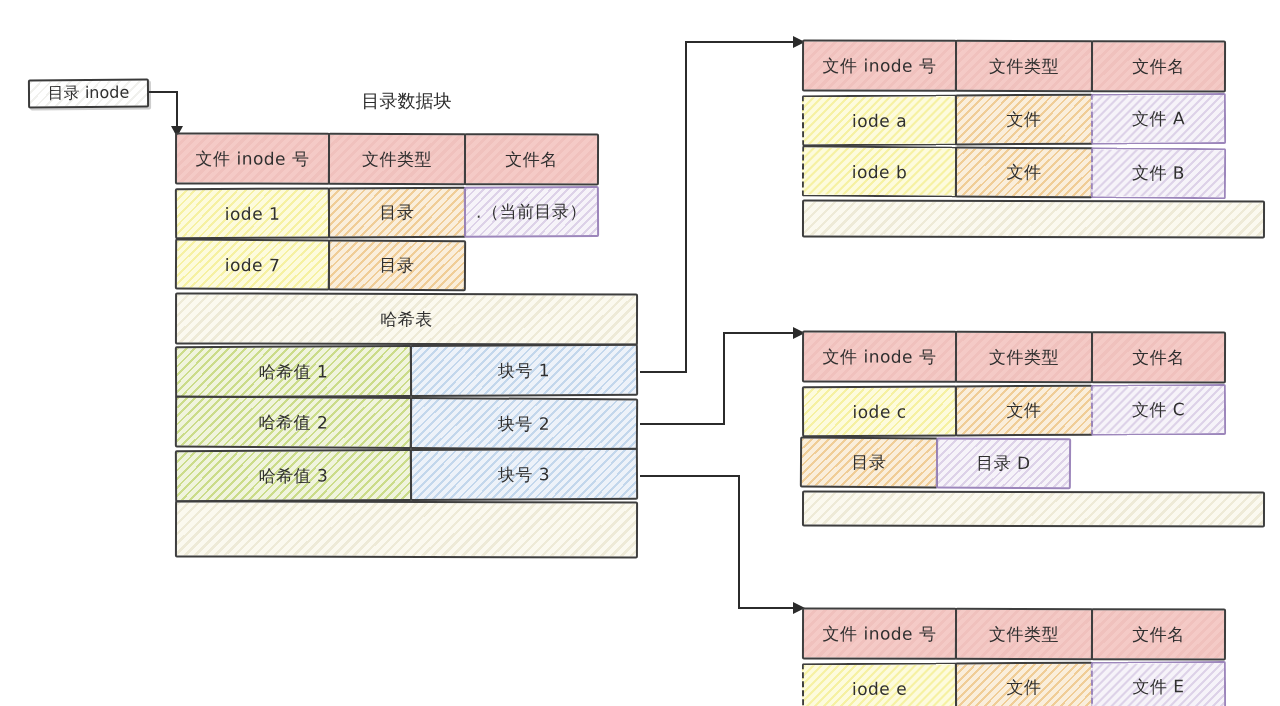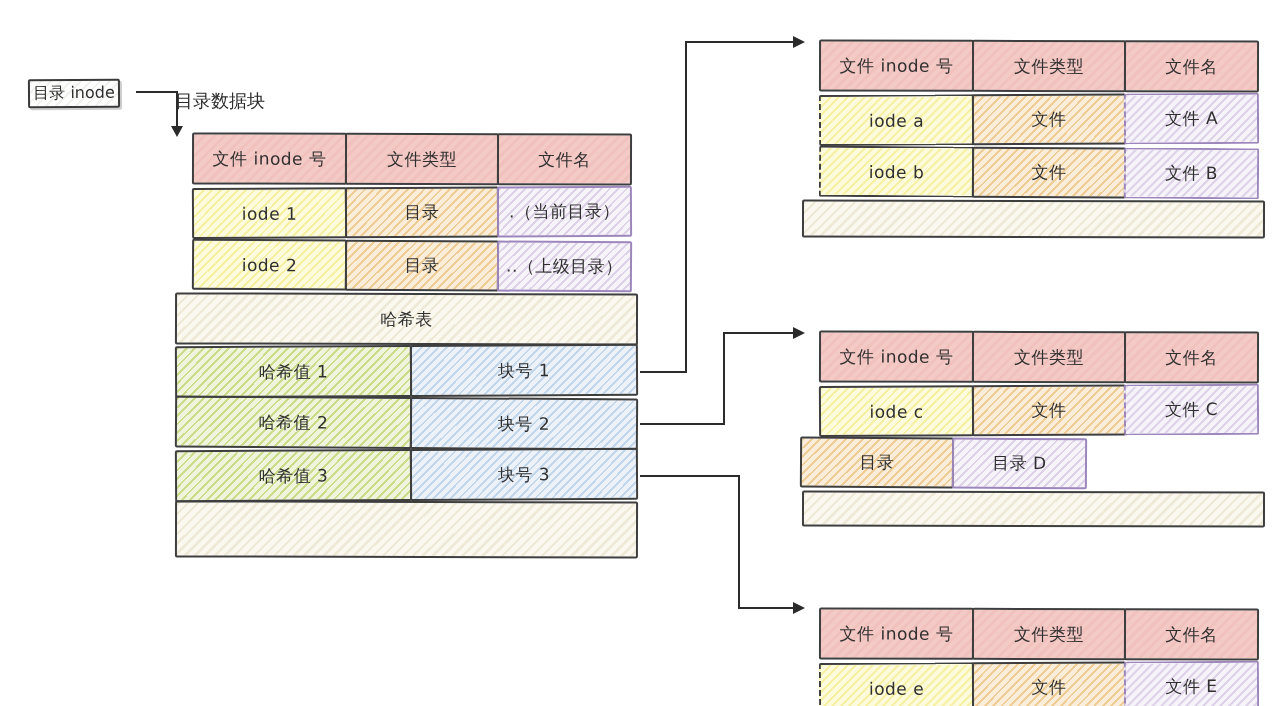--- a/index.html
+++ b/index.html
@@ -8,41 +8,41 @@
     font-family:"DejaVu Sans","Liberation Sans",sans-serif;color:#2f2f2f;
   }
   svg.wires{position:absolute;left:0;top:0;z-index:1;}
   .tbl{position:absolute;width:463px;z-index:2;}
   .row{position:absolute;left:0;display:flex;width:463px;}
   .cell{
     box-sizing:border-box;border:2px solid #3e3e3e;border-radius:2px;
     display:flex;align-items:center;justify-content:center;
     font-size:17px;letter-spacing:0.5px;white-space:nowrap;
   }
-  .c1{width:155px;margin-left:17px;} .c2{width:154px;margin-left:-2px;} .c3{width:135px;margin-left:-2px;}
+  .c1{width:155px;} .c2{width:138px;margin-left:-2px;} .c3{width:135px;margin-left:-2px;}
   .full{width:463px;}
   .hcell{height:52px;}
   .rcell{height:51px;}
   .hatch-pink  {background:repeating-linear-gradient(135deg,#f0c1bd 0 3px,#f4cac6 3px 7px);}
   .hatch-yellow{background:repeating-linear-gradient(135deg,#f6f1a2 0 2px,#fdfbdd 2px 6px);}
   .hatch-orange{background:repeating-linear-gradient(135deg,#f0cd97 0 2px,#faeedb 2px 6px);text-align:right;}
   .hatch-purple{background:repeating-linear-gradient(135deg,#ddd2e8 0 2px,#f6f3f9 2px 6px);border-color:#9c86bb;}
   .hatch-green {background:repeating-linear-gradient(135deg,#cbdc8a 0 2px,#f0f4dd 2px 6px);}
   .hatch-blue  {background:repeating-linear-gradient(135deg,#c3d7ec 0 2px,#edf2f9 2px 6px);}
   .hatch-cream {background:repeating-linear-gradient(135deg,#eeead7 0 2.5px,#fbf9ef 2.5px 7px);}
   .hatch-faint {background:repeating-linear-gradient(135deg,#f1f1ee 0 2px,#ffffff 2px 7px);}
   .dashL{border-left-style:dashed;}
   .tiltA{transform:rotate(-0.30deg);}
   .tiltB{transform:rotate(0.35deg);}
   .tiltC{transform:rotate(0.15deg);}
   .diagram-title{
-    position:absolute;z-index:2;font-size:18px;color:#2b2b2b;text-align:left;width:463px;
+    position:absolute;z-index:2;font-size:18px;color:#2b2b2b;text-align:center;width:463px;
   }
   .inode-box{
-    position:absolute;z-index:2;left:28px;top:79px;width:92px;height:29px;
+    position:absolute;z-index:2;left:28px;top:79px;width:121px;height:29px;
     box-sizing:border-box;border:2px solid #3a3a3a;border-radius:2px;
     box-shadow:2px 2px 0 rgba(60,60,60,0.25);
     display:flex;align-items:center;justify-content:center;font-size:16px;
     transform:rotate(-0.4deg);
   }
 </style>
 </head>
 <body>
 
 <div id="canvas">
@@ -73,23 +73,22 @@
       <div class="cell c1 hcell hatch-pink">文件 inode 号</div>
       <div class="cell c2 hcell hatch-pink">文件类型</div>
       <div class="cell c3 hcell hatch-pink">文件名</div>
     </div>
     <div class="row tiltA" style="top:54px;">
       <div class="cell c1 rcell hatch-yellow">iode 1</div>
       <div class="cell c2 rcell hatch-orange">目录</div>
       <div class="cell c3 rcell hatch-purple">.（当前目录）</div>
     </div>
     <div class="row tiltB" style="top:107px;">
-      <div class="cell c1 rcell hatch-yellow">iode 2</div>
+      <div class="cell c1 rcell hatch-yellow">iode 7</div>
       <div class="cell c2 rcell hatch-orange">目录</div>
-      <div class="cell c3 rcell hatch-purple">..（上级目录）</div>
     </div>
 
     <div class="row tiltC" style="top:160px;">
       <div class="cell full hcell hatch-cream">哈希表</div>
     </div>
     <div class="row tiltA" style="top:212px;">
       <div class="cell hcell hatch-green" style="width:237px;">哈希值 1</div>
       <div class="cell hcell hatch-blue" style="width:228px;margin-left:-2px;">块号 1</div>
     </div>
     <div class="row tiltB" style="top:264px;">

